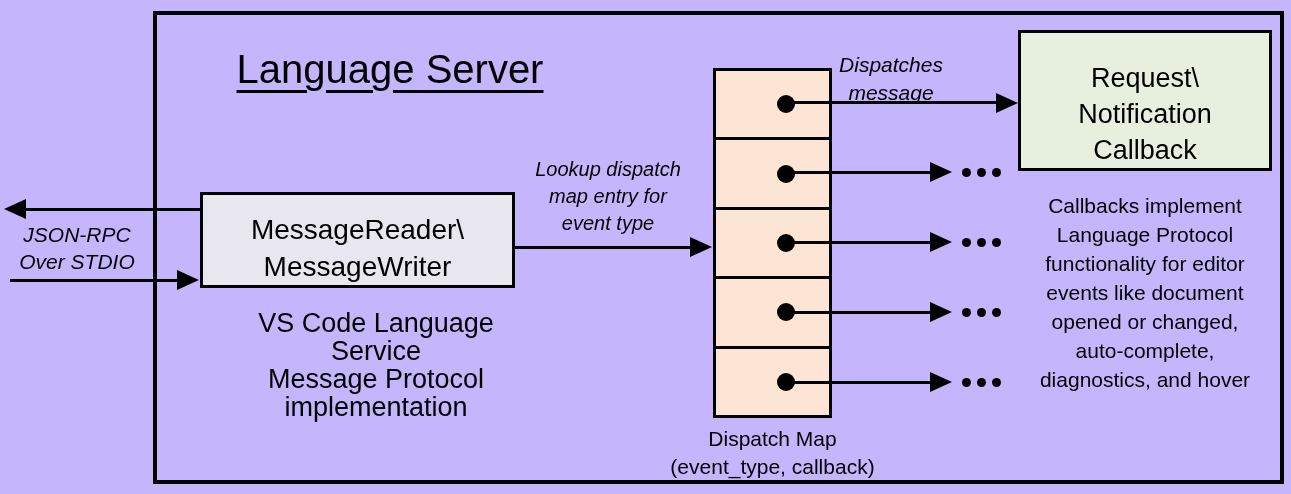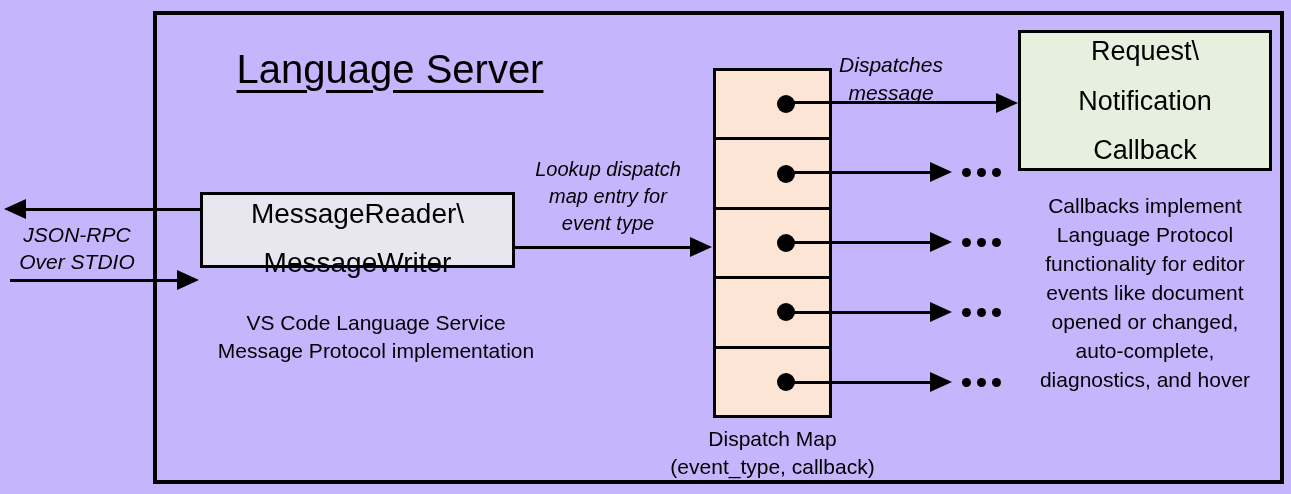--- a/index.html
+++ b/index.html
@@ -7,24 +7,24 @@
     position:relative; width:1291px; height:494px; background:#c4b5fd;
     font-family:"Liberation Sans", sans-serif; color:#000; overflow:hidden;
   }
   
   .outer-box {
     position:absolute; left:153px; top:11px; width:1131px; height:473px;
     border:4px solid #000; box-sizing:border-box; background:transparent;
   }
   .node-box {
     position:absolute; border:3px solid #000; box-sizing:border-box;
-    display:flex; flex-direction:column; align-items:center; justify-content:space-between;
+    display:flex; flex-direction:column; align-items:center; justify-content:flex-end;
     text-align:center;
   }
-  .reader-box { left:200px; top:192px; width:315px; height:76px; background:#e8e7ef; font-size:28px; line-height:37px;gap:12px; }
+  .reader-box { left:200px; top:192px; width:315px; height:96px; background:#e8e7ef; font-size:28px; line-height:37px; }
   .callback-box { left:1018px; top:30px; width:254px; height:141px; background:#e7f0de; font-size:27px; line-height:36px; }
   
   .dispatch-col {
     position:absolute; left:713px; top:68px; width:119px; height:350px;
     border:3px solid #000; box-sizing:border-box; display:flex; flex-direction:column;
   }
   .dispatch-cell { position:relative; flex:1; background:#fce5d5; border-top:3px solid #000; }
   .dispatch-cell:first-child { border-top:none; }
   .dot {
     position:absolute; width:18px; height:18px; background:#000; border-radius:50%;
@@ -41,21 +41,21 @@
   .title {
     position:absolute; left:180px; top:47px; width:420px; text-align:center;
     font-size:40px; font-weight:400;
   }
   .title span { text-decoration:underline; text-decoration-thickness:3px; text-underline-offset:7px; }
   .lbl { position:absolute; text-align:center; }
   .italic { font-style:italic; }
   .io-label { left:8px; top:221px; width:138px; font-size:21px; line-height:27px; }
   .lookup-label { left:518px; top:156px; width:180px; font-size:20px; line-height:27px; }
   .dispatches-label { left:832px; top:51px; width:118px; font-size:21px; line-height:28px; }
-  .reader-caption { left:211px; top:309px; width:330px; font-size:21px; line-height:28px; }
+  .reader-caption { left:211px; top:309px; width:330px; font-size:27px; line-height:28px; }
   .map-label { left:655px; top:425px; width:235px; font-size:21px; line-height:28px; }
   .note { left:1012px; top:191px; width:266px; font-size:21px; line-height:29px; }
 </style>
 </head>
 <body>
 
 <div class="canvas">
 
   <div class="outer-box"></div>
 

